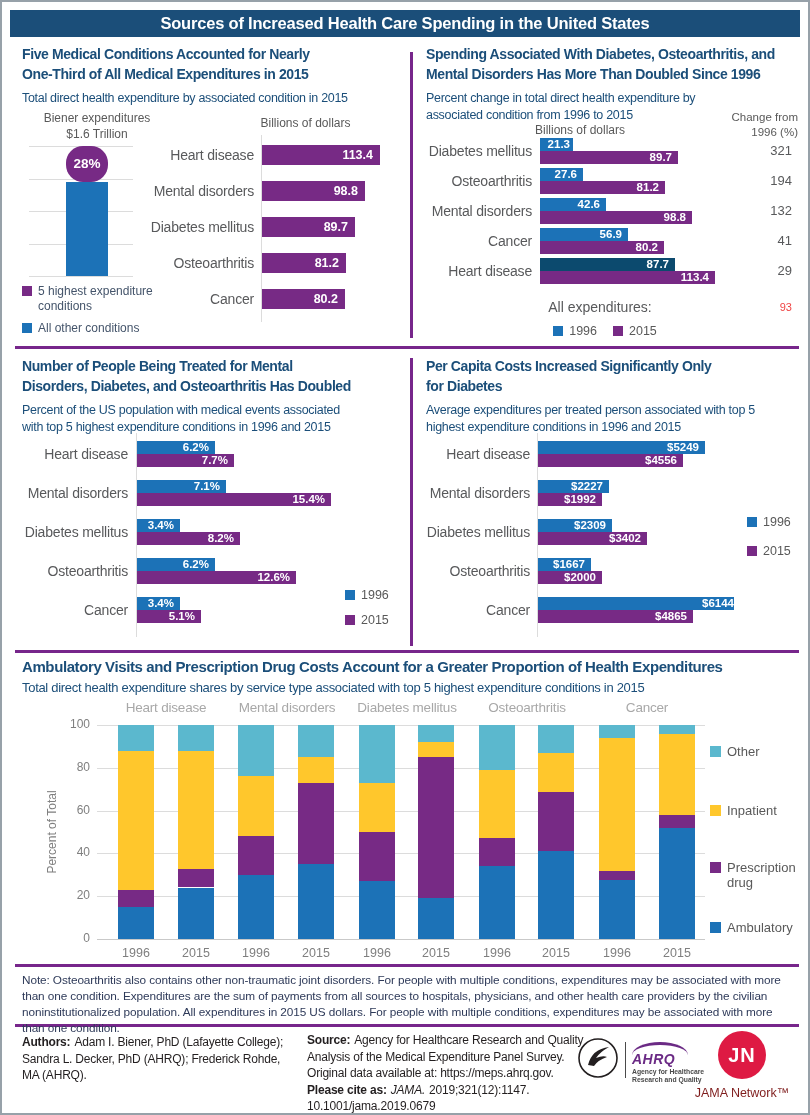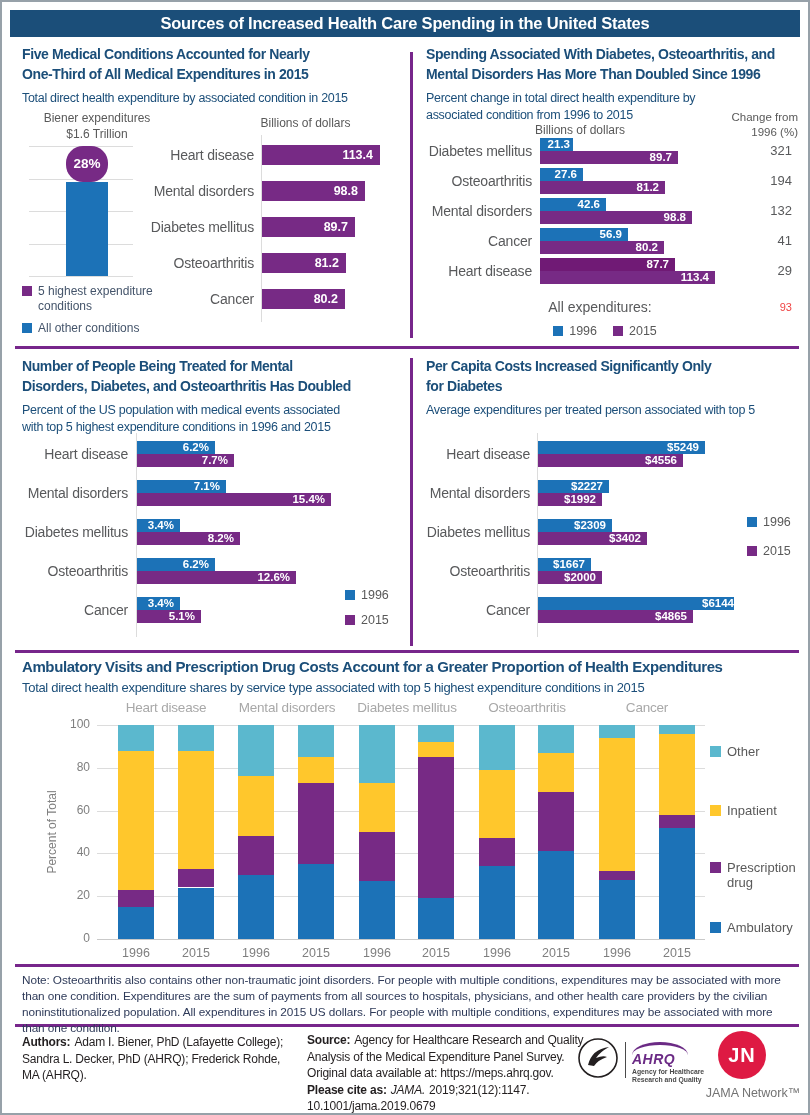--- a/index.html
+++ b/index.html
@@ -24,21 +24,21 @@
   .foot{font-size:12px;color:#231F20;line-height:16.5px;letter-spacing:-0.2px;}
   .foot .line{display:flex;gap:4px;white-space:nowrap;}
   .foot b{font-weight:bold;}
   .bigtitle{font-weight:bold;font-size:15px;color:#1B4E79;letter-spacing:-0.4px;white-space:nowrap;}
   .bigsub{font-size:13px;color:#1B4E79;letter-spacing:-0.3px;white-space:nowrap;}
   .ahrq-arc{width:56px;height:10px;border-top:3px solid #6B2A85;border-radius:50% 50% 0 0/100% 100% 0 0;}
   .ahrq-word{font-size:14px;font-weight:bold;font-style:italic;color:#6B2A85;letter-spacing:0.5px;margin-top:-4px;}
   .ahrq-sub{font-size:6.8px;font-weight:bold;color:#4A4A4A;line-height:8px;margin-top:1px;}
   .jn-circle{width:48px;height:48px;border-radius:50%;background:#DE1A43;color:#fff;font-weight:bold;
              font-size:20px;display:flex;align-items:center;justify-content:center;letter-spacing:1px;}
-  .jama-net{font-size:12.5px;color:#737373;text-align:center;white-space:nowrap;margin-left:11px;}
+  .jama-net{font-size:12.5px;color:#7f1d1d;text-align:center;white-space:nowrap;}
 </style>
 </head>
 <body>
 
 <div class="page">
 
   <div class="abs banner">Sources of Increased Health Care Spending in the United States</div>
 
   <div class="abs vdivider" style="left:408px;top:50px;height:286px;"></div>
   <div class="abs vdivider" style="left:408px;top:356px;height:288px;"></div>
@@ -118,21 +118,21 @@
       <div style="position: absolute; left: 332px; top: 61px; width: 40px; height: 26px; line-height: 26px; text-align: right; font-size: 13px; color: rgb(88, 89, 91);">194</div>
       <div style="position: absolute; left: 0px; top: 91px; width: 112px; height: 26px; line-height: 26px; text-align: right; font-size: 14px; color: rgb(88, 89, 91); white-space: nowrap; letter-spacing: -0.2px;">Mental disorders</div>
       <div style="position: absolute; left: 120px; top: 91px; width: 66px; height: 13px; background: rgb(28, 114, 183); color: rgb(255, 255, 255); font-size: 11.5px; font-weight: bold; text-align: right; line-height: 13px; padding-right: 6px; box-sizing: border-box; white-space: nowrap;">42.6</div>
       <div style="position: absolute; left: 120px; top: 104px; width: 152px; height: 13px; background: rgb(119, 42, 133); color: rgb(255, 255, 255); font-size: 11.5px; font-weight: bold; text-align: right; line-height: 13px; padding-right: 6px; box-sizing: border-box; white-space: nowrap;">98.8</div>
       <div style="position: absolute; left: 332px; top: 91px; width: 40px; height: 26px; line-height: 26px; text-align: right; font-size: 13px; color: rgb(88, 89, 91);">132</div>
       <div style="position: absolute; left: 0px; top: 121px; width: 112px; height: 26px; line-height: 26px; text-align: right; font-size: 14px; color: rgb(88, 89, 91); white-space: nowrap; letter-spacing: -0.2px;">Cancer</div>
       <div style="position: absolute; left: 120px; top: 121px; width: 88px; height: 13px; background: rgb(28, 114, 183); color: rgb(255, 255, 255); font-size: 11.5px; font-weight: bold; text-align: right; line-height: 13px; padding-right: 6px; box-sizing: border-box; white-space: nowrap;">56.9</div>
       <div style="position: absolute; left: 120px; top: 134px; width: 124px; height: 13px; background: rgb(119, 42, 133); color: rgb(255, 255, 255); font-size: 11.5px; font-weight: bold; text-align: right; line-height: 13px; padding-right: 6px; box-sizing: border-box; white-space: nowrap;">80.2</div>
       <div style="position: absolute; left: 332px; top: 121px; width: 40px; height: 26px; line-height: 26px; text-align: right; font-size: 13px; color: rgb(88, 89, 91);">41</div>
       <div style="position: absolute; left: 0px; top: 151px; width: 112px; height: 26px; line-height: 26px; text-align: right; font-size: 14px; color: rgb(88, 89, 91); white-space: nowrap; letter-spacing: -0.2px;">Heart disease</div>
-      <div style="position: absolute; left: 120px; top: 151px; width: 135px; height: 13px; background: #701a75; color: rgb(255, 255, 255); font-size: 11.5px; font-weight: bold; text-align: right; line-height: 13px; padding-right: 6px; box-sizing: border-box; white-space: nowrap;">87.7</div>
+      <div style="position: absolute; left: 120px; top: 151px; width: 135px; height: 13px; background: #0c4a6e; color: rgb(255, 255, 255); font-size: 11.5px; font-weight: bold; text-align: right; line-height: 13px; padding-right: 6px; box-sizing: border-box; white-space: nowrap;">87.7</div>
       <div style="position: absolute; left: 120px; top: 164px; width: 175px; height: 13px; background: rgb(119, 42, 133); color: rgb(255, 255, 255); font-size: 11.5px; font-weight: bold; text-align: right; line-height: 13px; padding-right: 6px; box-sizing: border-box; white-space: nowrap;">113.4</div>
       <div style="position: absolute; left: 332px; top: 151px; width: 40px; height: 26px; line-height: 26px; text-align: right; font-size: 13px; color: rgb(88, 89, 91);">29</div>
     </div>
   <div class="abs" style="left:478px;top:296px;width:240px;text-align:center;font-size:14px;color:#58595B;line-height:18px;">All expenditures:</div>
   <div class="abs" style="left:748px;top:296px;width:42px;text-align:right;font-size:11px;color:#ef4444;line-height:18px;">93</div>
   <div class="abs" style="left:488px;top:322px;width:230px;display:flex;justify-content:center;gap:16px;">
     <div class="legend-item">
       <span class="swatch" style="background: rgb(28, 114, 183);"></span>
       <span>1996</span>
     </div>
@@ -178,20 +178,21 @@
       <span>2015</span>
     </div>
   </div>
 
   <div class="abs ptitle" style="left:424px;top:354px;width:373px;">
     <span>Per Capita Costs Increased Significantly Only</span>
     <span>for Diabetes</span>
   </div>
   <div class="abs psub" style="left:424px;top:400px;width:373px;">
     <span>Average expenditures per treated person associated with top 5</span>
+    <span>highest expenditure conditions in 1996 and 2015</span>
   </div>
   <div class="abs" id="chart-capita" style="left:418px;top:425px;width:392px;height:215px;">
       <div style="position: absolute; left: 117px; top: 6px; width: 1px; height: 204px; background: rgb(220, 220, 220);"></div>
       <div style="position: absolute; left: 0px; top: 14px; width: 110px; height: 26px; line-height: 26px; text-align: right; font-size: 14px; color: rgb(88, 89, 91); white-space: nowrap; letter-spacing: -0.2px;">Heart disease</div>
       <div style="position: absolute; left: 118px; top: 14px; width: 167px; height: 13px; background: rgb(28, 114, 183); color: rgb(255, 255, 255); font-size: 11.5px; font-weight: bold; text-align: right; line-height: 13px; padding-right: 6px; box-sizing: border-box; white-space: nowrap;">$5249</div>
       <div style="position: absolute; left: 118px; top: 27px; width: 145px; height: 13px; background: rgb(119, 42, 133); color: rgb(255, 255, 255); font-size: 11.5px; font-weight: bold; text-align: right; line-height: 13px; padding-right: 6px; box-sizing: border-box; white-space: nowrap;">$4556</div>
       <div style="position: absolute; left: 0px; top: 53px; width: 110px; height: 26px; line-height: 26px; text-align: right; font-size: 14px; color: rgb(88, 89, 91); white-space: nowrap; letter-spacing: -0.2px;">Mental disorders</div>
       <div style="position: absolute; left: 118px; top: 53px; width: 71px; height: 13px; background: rgb(28, 114, 183); color: rgb(255, 255, 255); font-size: 11.5px; font-weight: bold; text-align: right; line-height: 13px; padding-right: 6px; box-sizing: border-box; white-space: nowrap;">$2227</div>
       <div style="position: absolute; left: 118px; top: 66px; width: 64px; height: 13px; background: rgb(119, 42, 133); color: rgb(255, 255, 255); font-size: 11.5px; font-weight: bold; text-align: right; line-height: 13px; padding-right: 6px; box-sizing: border-box; white-space: nowrap;">$1992</div>
       <div style="position: absolute; left: 0px; top: 92px; width: 110px; height: 26px; line-height: 26px; text-align: right; font-size: 14px; color: rgb(88, 89, 91); white-space: nowrap; letter-spacing: -0.2px;">Diabetes mellitus</div>

